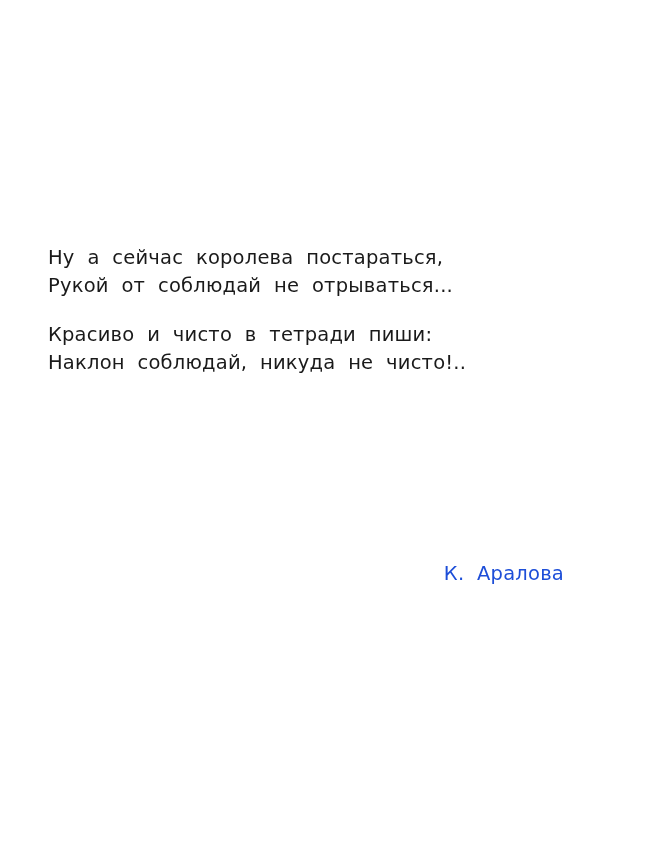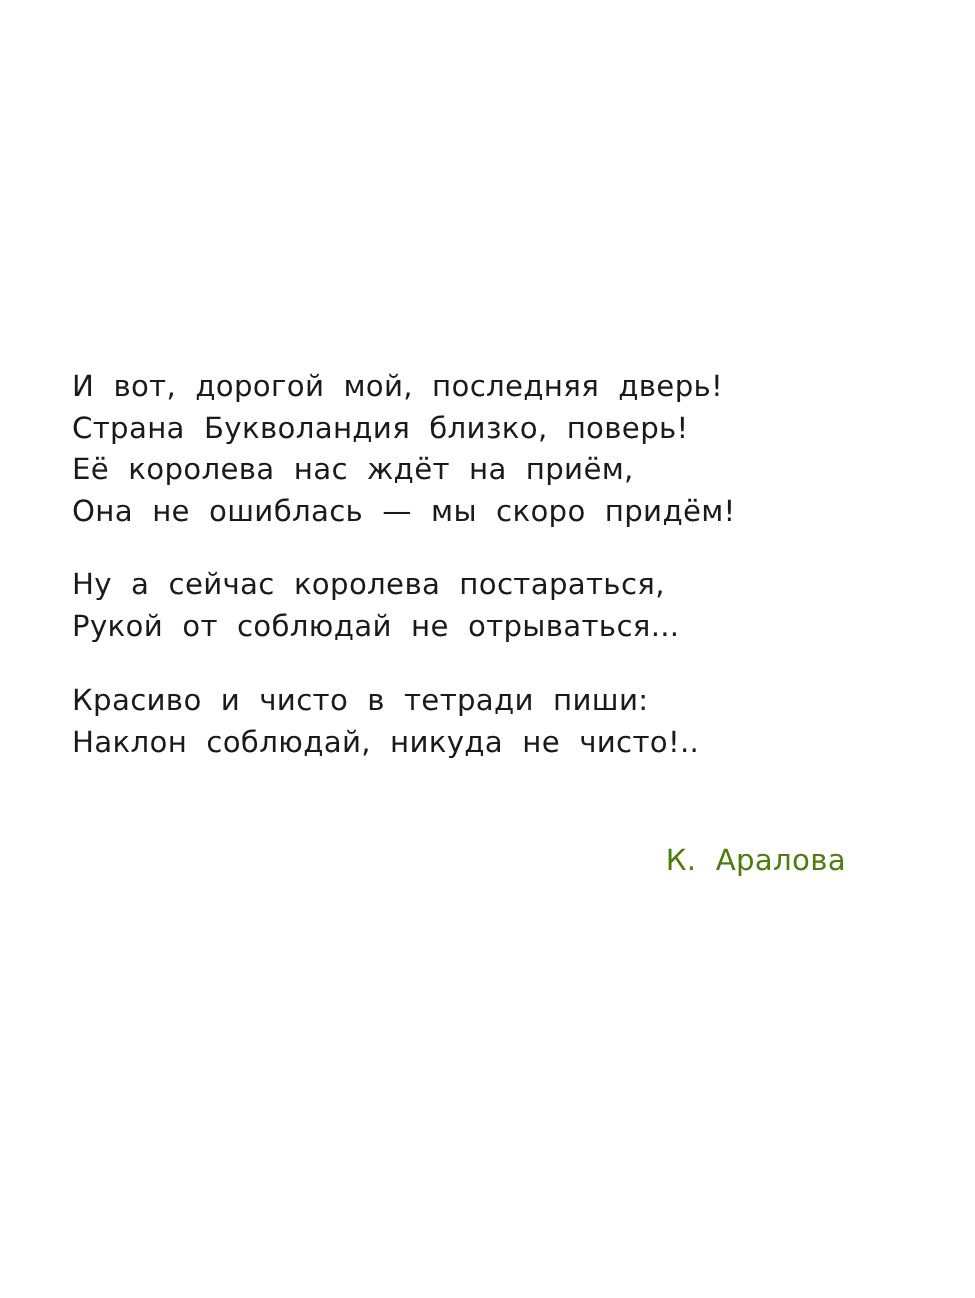--- a/index.html
+++ b/index.html
@@ -47,37 +47,31 @@
     left: 48px;
     top: 560px;
     width: 520px;
     text-align: right;
   }
   .author {
     font-size: 19.5px;
     line-height: 27.5px;
     letter-spacing: 0.2px;
     white-space: pre;
-    color: #4d7c0f;
+    color: #1d4ed8;
     padding-right: 4px;
   }
 </style>
 </head>
 <body>
 
 <div class="page">
 
   <div class="poem">
 
-    <div class="stanza">
-      <div class="line">И  вот,  дорогой  мой,  последняя  дверь!</div>
-      <div class="line">Страна  Букволандия  близко,  поверь!</div>
-      <div class="line">Её  королева  нас  ждёт  на  приём,</div>
-      <div class="line">Она  не  ошиблась  —  мы  скоро  придём!</div>
-    </div>
 
     <div class="stanza">
       <div class="line">Ну  а  сейчас  королева  постараться,</div>
       <div class="line">Рукой  от  соблюдай  не  отрываться...</div>
     </div>
 
     <div class="stanza">
       <div class="line">Красиво  и  чисто  в  тетради  пиши:</div>
       <div class="line">Наклон  соблюдай,  никуда  не  чисто!..</div>
     </div>

